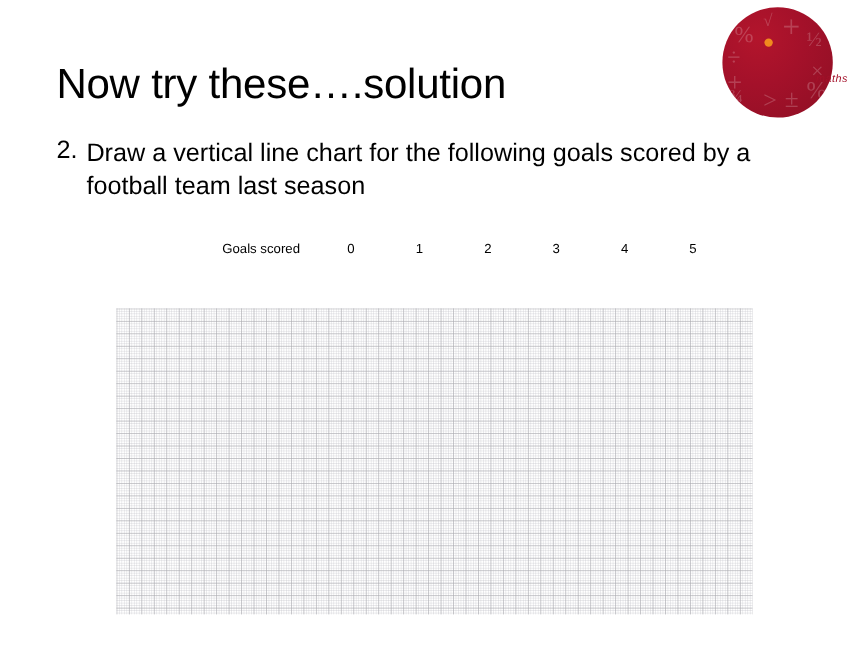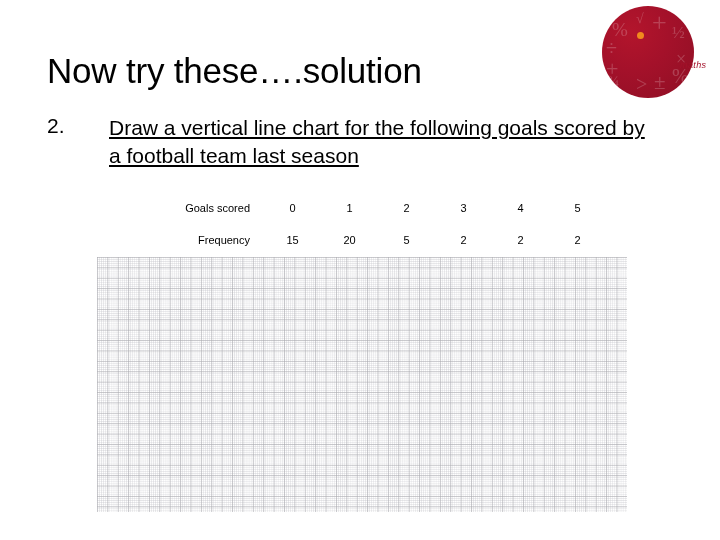--- a/index.html
+++ b/index.html
@@ -114,25 +114,24 @@
     width: 610px;
   }
   .bullet-num {
     position: absolute;
     left: 0;
     top: 0;
     font-size: 21px;
     color: #000000;
   }
   .bullet-body {
-    margin-left: 62px;
+    margin-left: 25px;
     font-size: 21px;
     line-height: 1.33;
     color: #000000;
-    text-decoration: underline;
   }
 
   
   .data-table {
     position: absolute;
     left: 160px;
     top: 192px;
     border-collapse: collapse;
     font-size: 11px;
     font-weight: normal;
@@ -210,27 +209,18 @@
     <tbody>
         <tr>
       <td class="rowlabel">Goals scored</td>
       <td class="cell">0</td>
       <td class="cell">1</td>
       <td class="cell">2</td>
       <td class="cell">3</td>
       <td class="cell">4</td>
       <td class="cell">5</td>
     </tr>
-    <tr>
-      <td class="rowlabel">Frequency</td>
-      <td class="cell">15</td>
-      <td class="cell">20</td>
-      <td class="cell">5</td>
-      <td class="cell">2</td>
-      <td class="cell">2</td>
-      <td class="cell">2</td>
-    </tr>
   </tbody>
     </table>
 
   <div class="graph-paper"></div>
 
 </div>
 
 </body></html>

